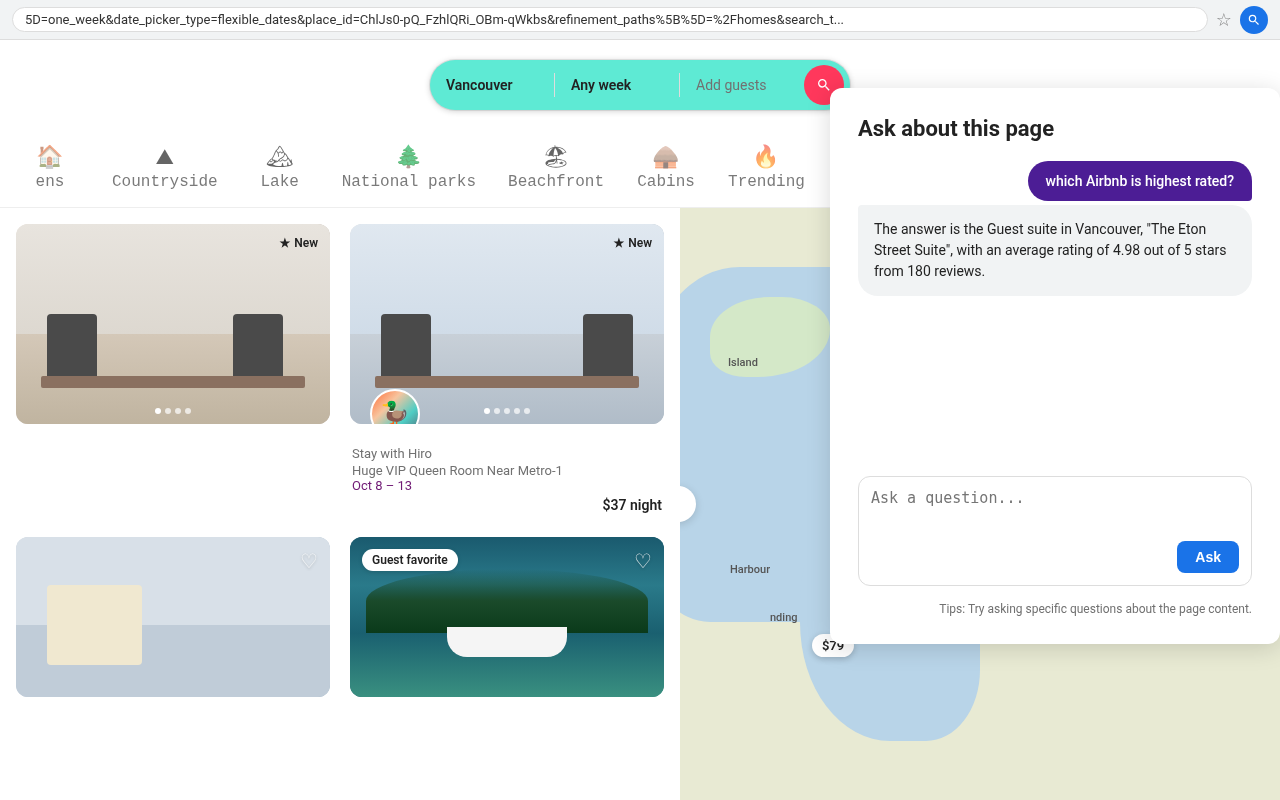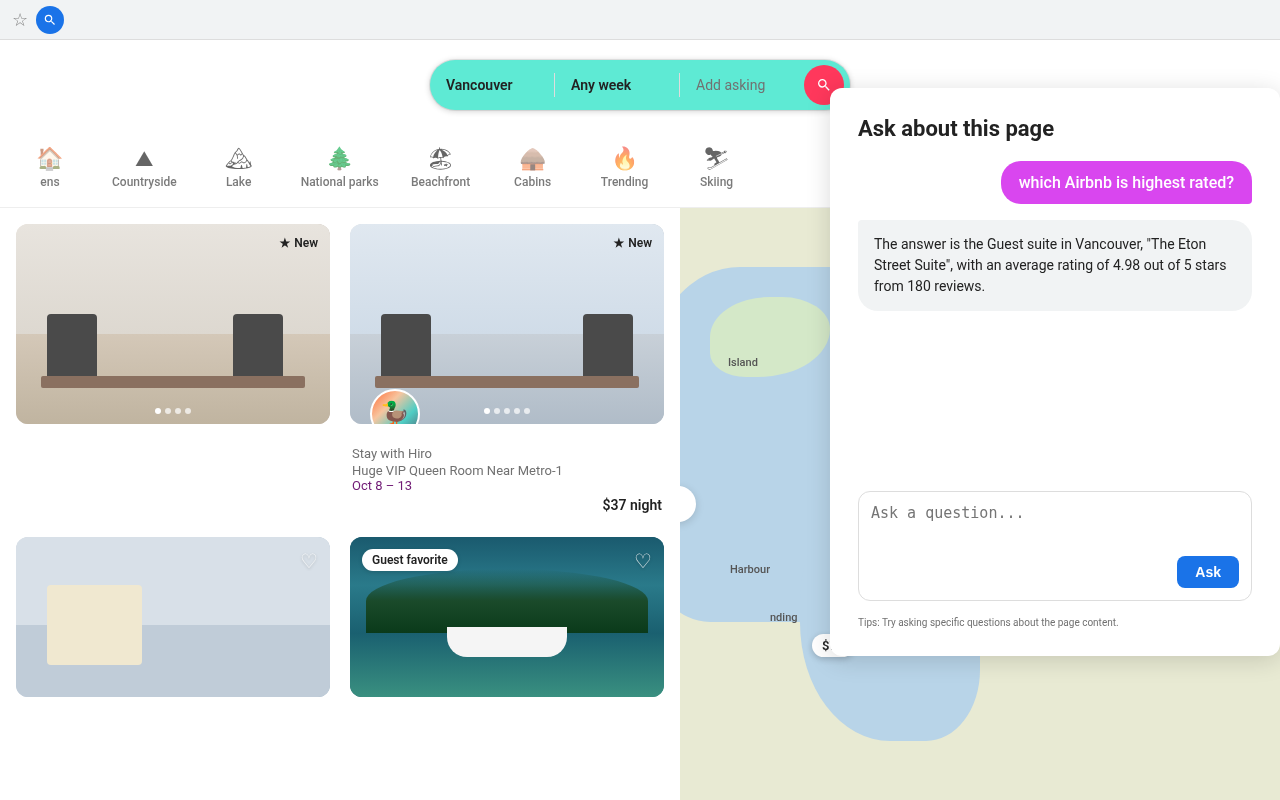--- a/index.html
+++ b/index.html
@@ -123,23 +123,24 @@
       gap: 4px;
       cursor: pointer;
       opacity: 0.6;
       white-space: nowrap;
       min-width: 60px;
     }
     .category-icon {
       font-size: 22px;
     }
     .category-label {
-      font-size: 12px;
+      font-size: 16px;
       font-weight: 500;
       color: #222;
+      font-family: Liberation Mono, monospace;
     }
 
     
     .listings-area {
       position: absolute;
       top: 168px;
       left: 0;
       width: 680px;
       bottom: 0;
       overflow-y: auto;
@@ -400,28 +401,28 @@
       padding: 28px;
       z-index: 100;
     }
     .ask-panel-title {
       font-size: 22px;
       font-weight: 700;
       color: #222;
       margin-bottom: 20px;
     }
     .ask-question-bubble {
-      background: #d946ef;
+      background: #4c1d95;
       color: white;
       border-radius: 20px 20px 4px 20px;
       padding: 12px 18px;
-      font-size: 16px;
+      font-size: 14px;
       font-weight: 500;
       display: inline-block;
-      margin-bottom: 16px;
+      margin-bottom: 4px;
       float: right;
       clear: both;
     }
     .ask-answer-bubble {
       background: #f1f3f4;
       color: #222;
       border-radius: 4px 20px 20px 20px;
       padding: 14px 16px;
       font-size: 14px;
       line-height: 1.5;
@@ -453,46 +454,47 @@
       color: white;
       border: none;
       border-radius: 8px;
       padding: 8px 18px;
       font-size: 14px;
       font-weight: 600;
       cursor: pointer;
     }
     .ask-tips {
       margin-top: 16px;
-      font-size: 10px;
+      font-size: 12px;
       color: #717171;
-      text-align: left;
+      text-align: right;
     }
     .clearfix::after { content: ''; display: table; clear: both; }
   </style>
 </head>
 <body>
 
 <div class="browser-bar">
+  <span class="url-bar">5D=one_week&amp;date_picker_type=flexible_dates&amp;place_id=ChlJs0-pQ_FzhlQRi_OBm-qWkbs&amp;refinement_paths%5B%5D=%2Fhomes&amp;search_t...</span>
   <span class="star-icon">☆</span>
   <div class="browser-icon">
     <svg viewBox="0 0 24 24" width="14" height="14" fill="white">
         <path d="M15.5 14h-.79l-.28-.27A6.471 6.471 0 0 0 16 9.5 6.5 6.5 0 1 0 9.5 16c1.61 0 3.09-.59 4.23-1.57l.27.28v.79l5 4.99L20.49 19l-4.99-5zm-6 0C7.01 14 5 11.99 5 9.5S7.01 5 9.5 5 14 7.01 14 9.5 11.99 14 9.5 14z"></path>
       </svg>
   </div>
 </div>
 
 <div class="main-content">
 
   <div class="search-bar">
     <div class="search-segment">Vancouver</div>
     <div class="search-divider"></div>
     <div class="search-segment">Any week</div>
     <div class="search-divider"></div>
-    <div class="search-segment guests">Add asking</div>
+    <div class="search-segment guests">Add guests</div>
     <button class="search-btn">
       <svg viewBox="0 0 24 24">
           <path d="M15.5 14h-.79l-.28-.27A6.471 6.471 0 0 0 16 9.5 6.5 6.5 0 1 0 9.5 16c1.61 0 3.09-.59 4.23-1.57l.27.28v.79l5 4.99L20.49 19l-4.99-5zm-6 0C7.01 14 5 11.99 5 9.5S7.01 5 9.5 5 14 7.01 14 9.5 11.99 14 9.5 14z"></path>
         </svg>
     </button>
   </div>
 
   <div class="category-nav">
     <div class="category-item">
       <span class="category-icon">🏠</span>

